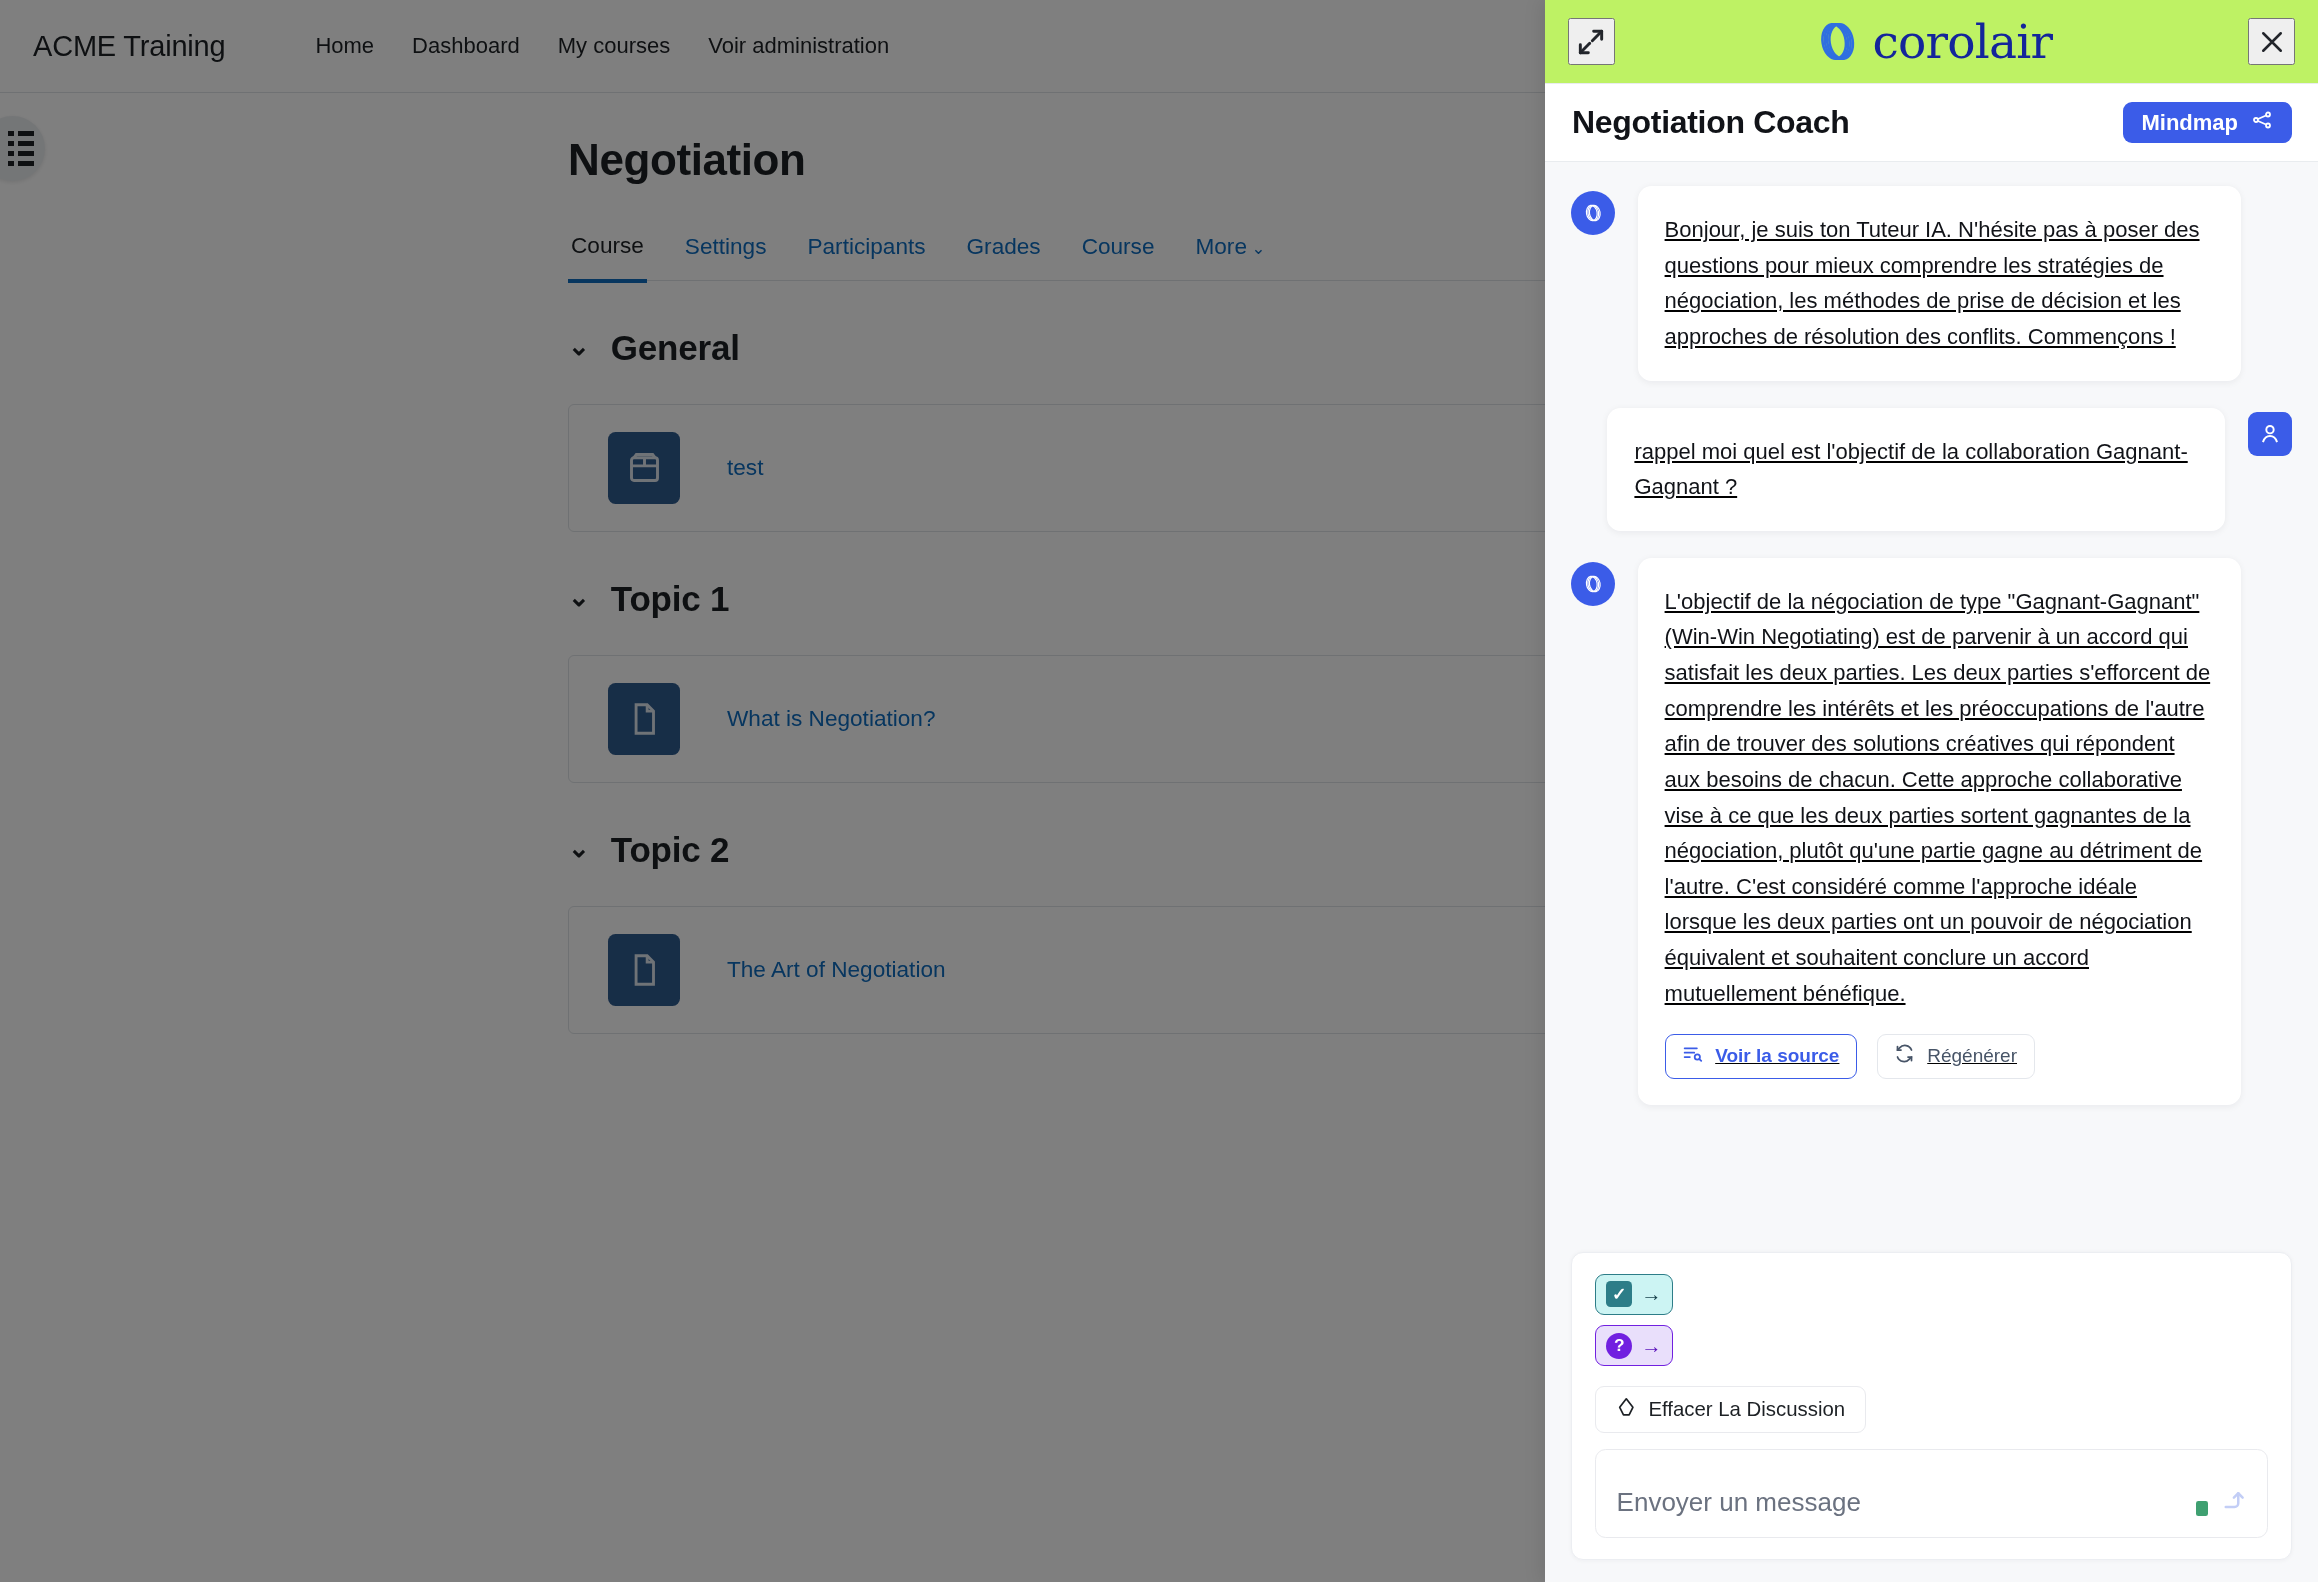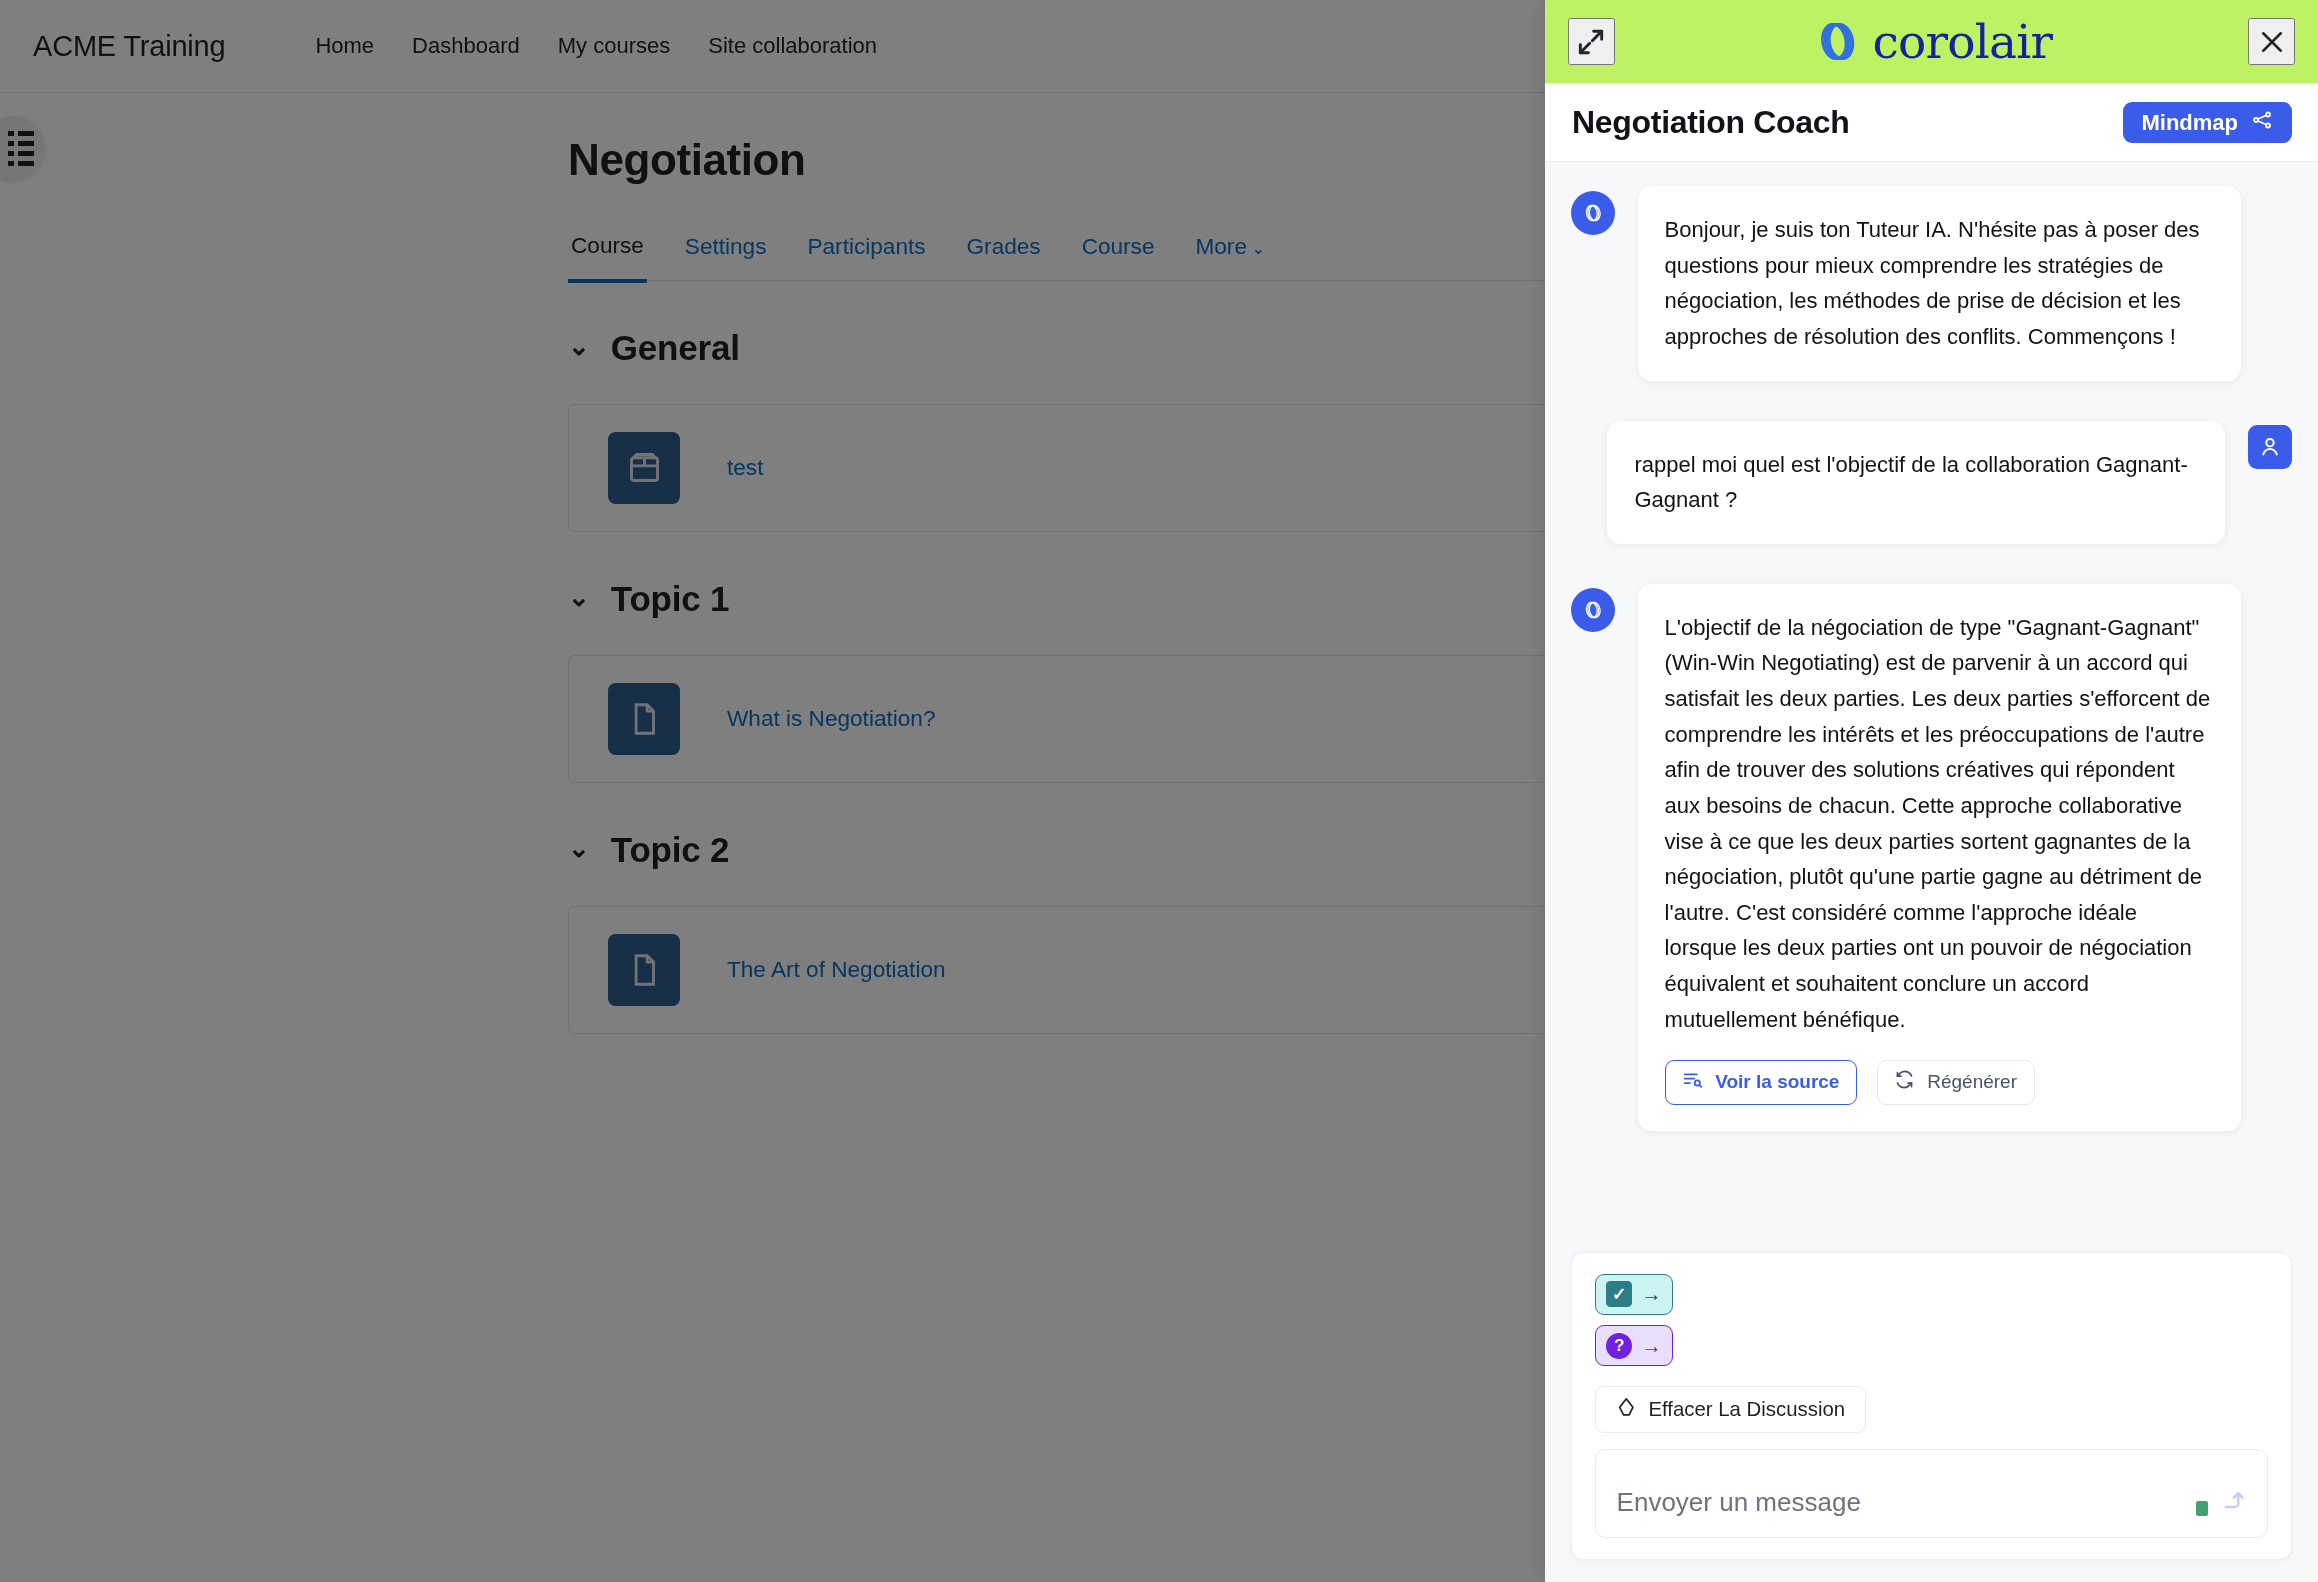--- a/index.html
+++ b/index.html
@@ -130,21 +130,21 @@
     height: 41px; padding: 0 18px;
     display: flex; align-items: center; gap: 12px;
     font-family: "Liberation Sans", sans-serif;
     font-size: 22px; font-weight: 700;
   }
 
   #chat-scroll {
     flex: 1 1 auto; overflow: hidden;
     padding: 24px 26px 7.5px 26px;
   }
-  .msg { display: flex; margin-bottom: 40px; }
+  .msg { display: flex; margin-bottom: 27px; text-decoration: underline; }
   .msg.bot { justify-content: flex-start; }
   .msg.user { justify-content: flex-end; }
   .avatar {
     width: 44px; height: 44px; border-radius: 50%;
     background: #3b5ce8; flex: none;
     display: flex; align-items: center; justify-content: center;
     margin-top: 4.5px;
   }
   .avatar.user { border-radius: 9px; }
   .bubble {
@@ -228,21 +228,21 @@
 <body>
 
 <div id="moodle">
 
   <div id="moodle-navbar">
     <span class="brand">ACME Training</span>
     <nav class="navlinks">
       <a>Home</a>
       <a>Dashboard</a>
       <a>My courses</a>
-      <a>Site collaboration</a>
+      <a>Voir administration</a>
     </nav>
   </div>
 
   <div id="drawer-toggle">
     <span class="list-icon">
       <span class="row">
           <span class="dot"></span>
           <span class="bar"></span>
         </span>
       <span class="row">

